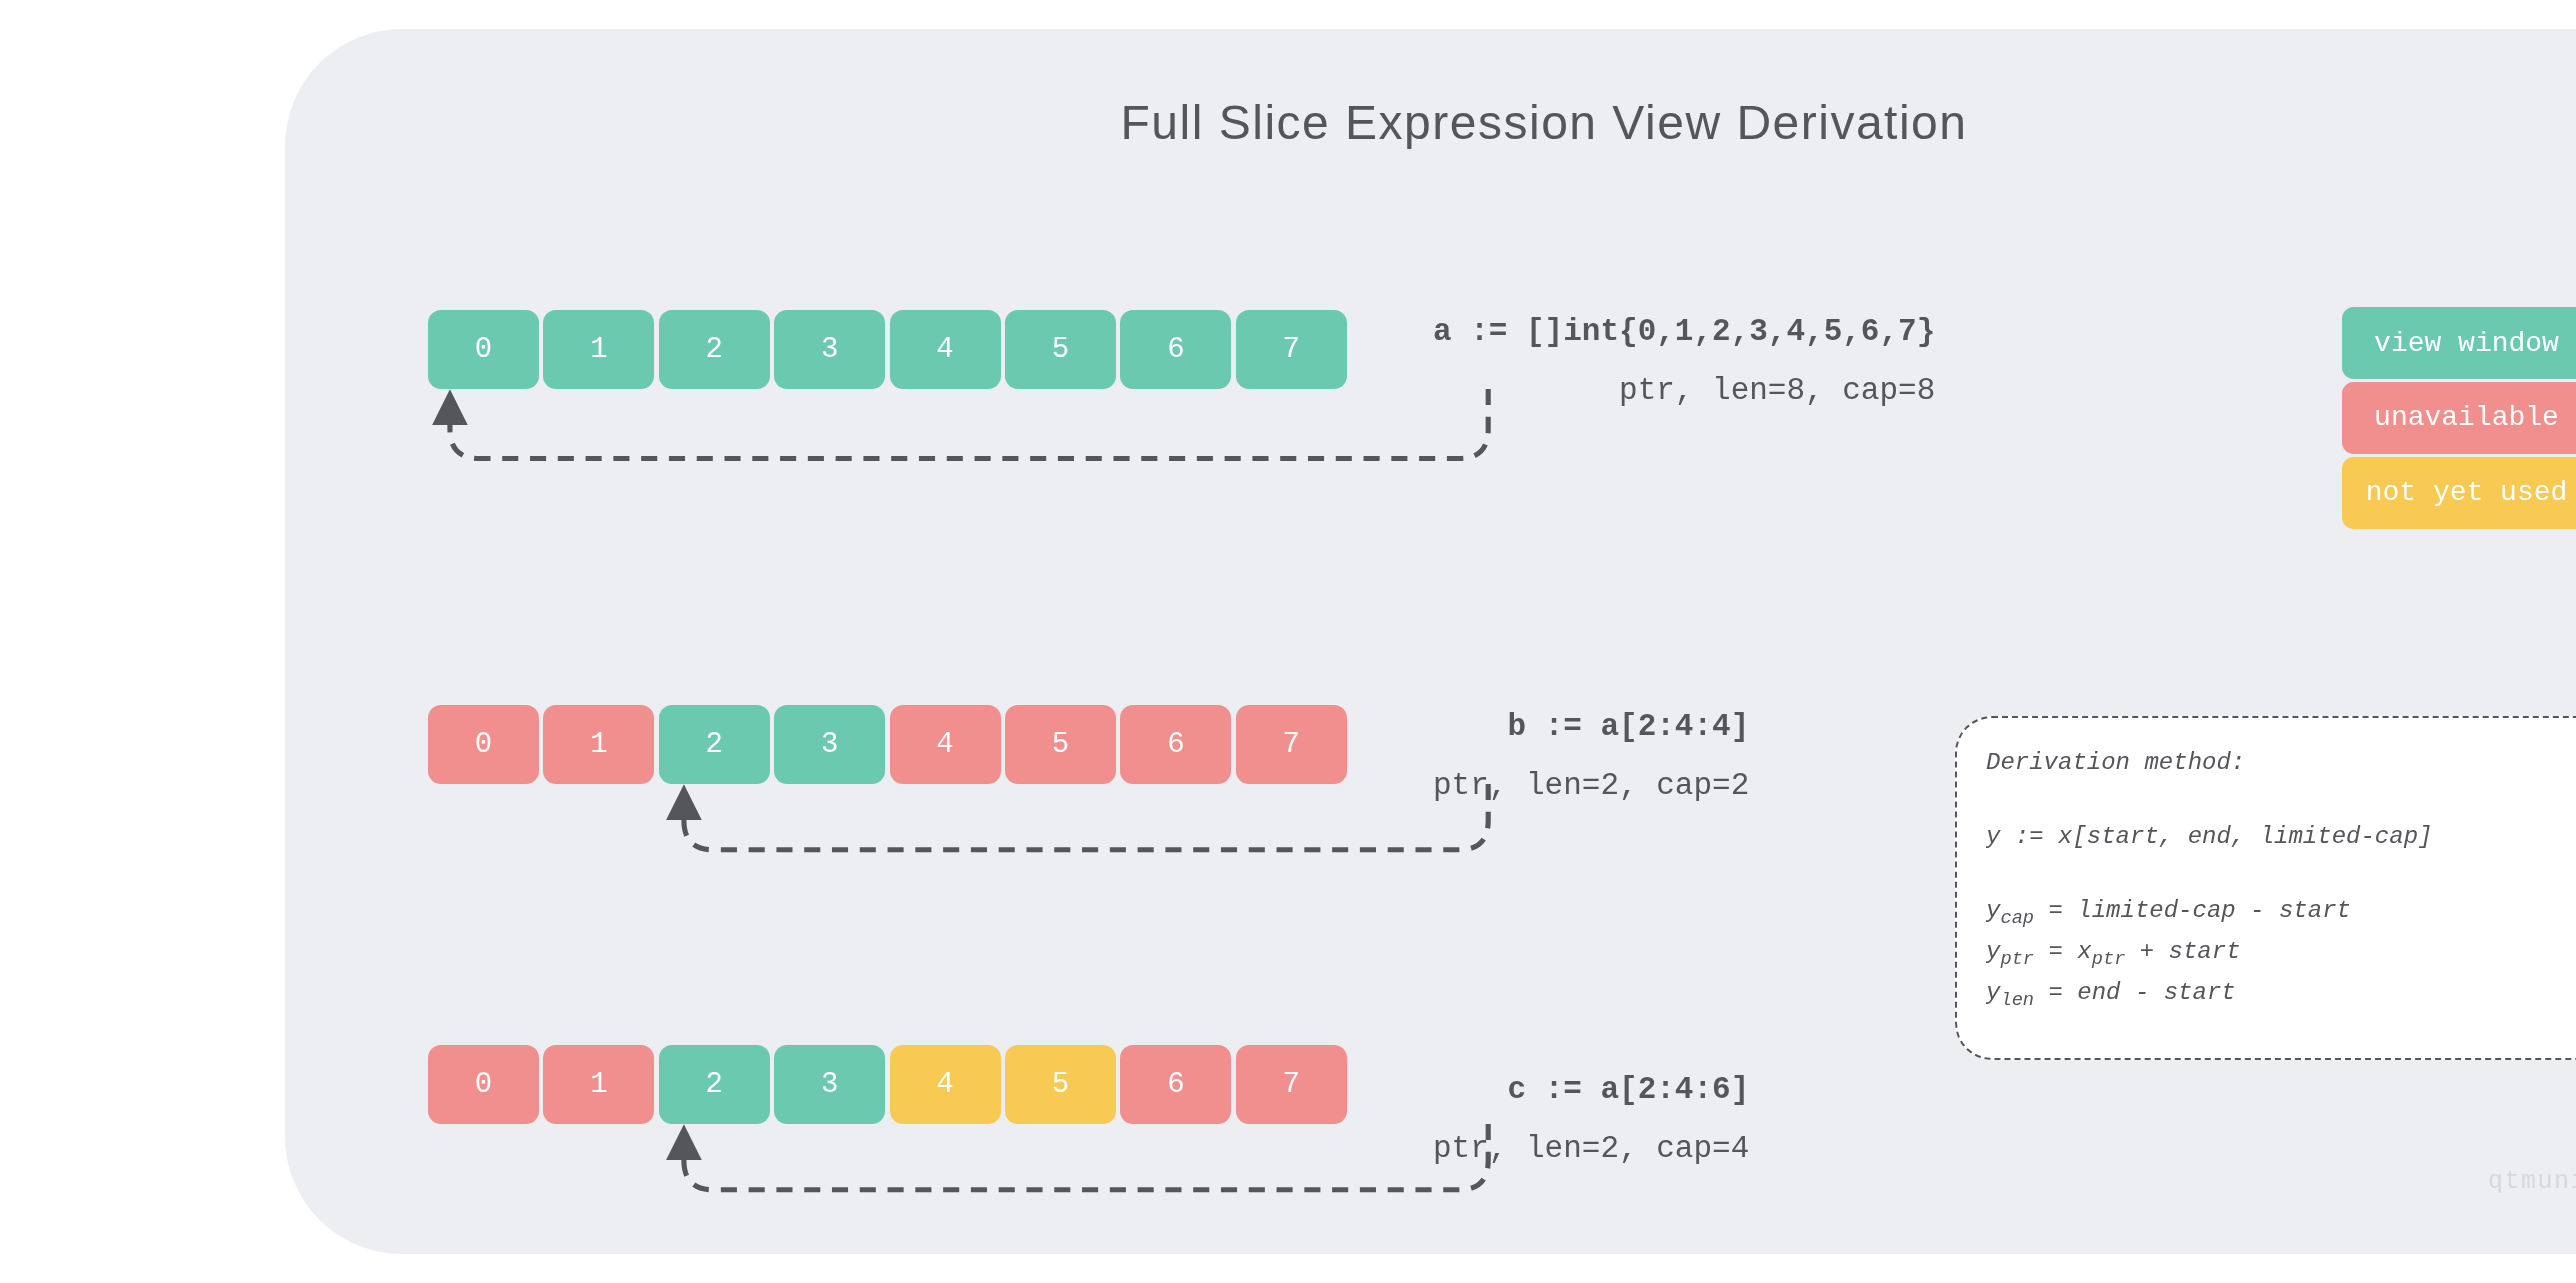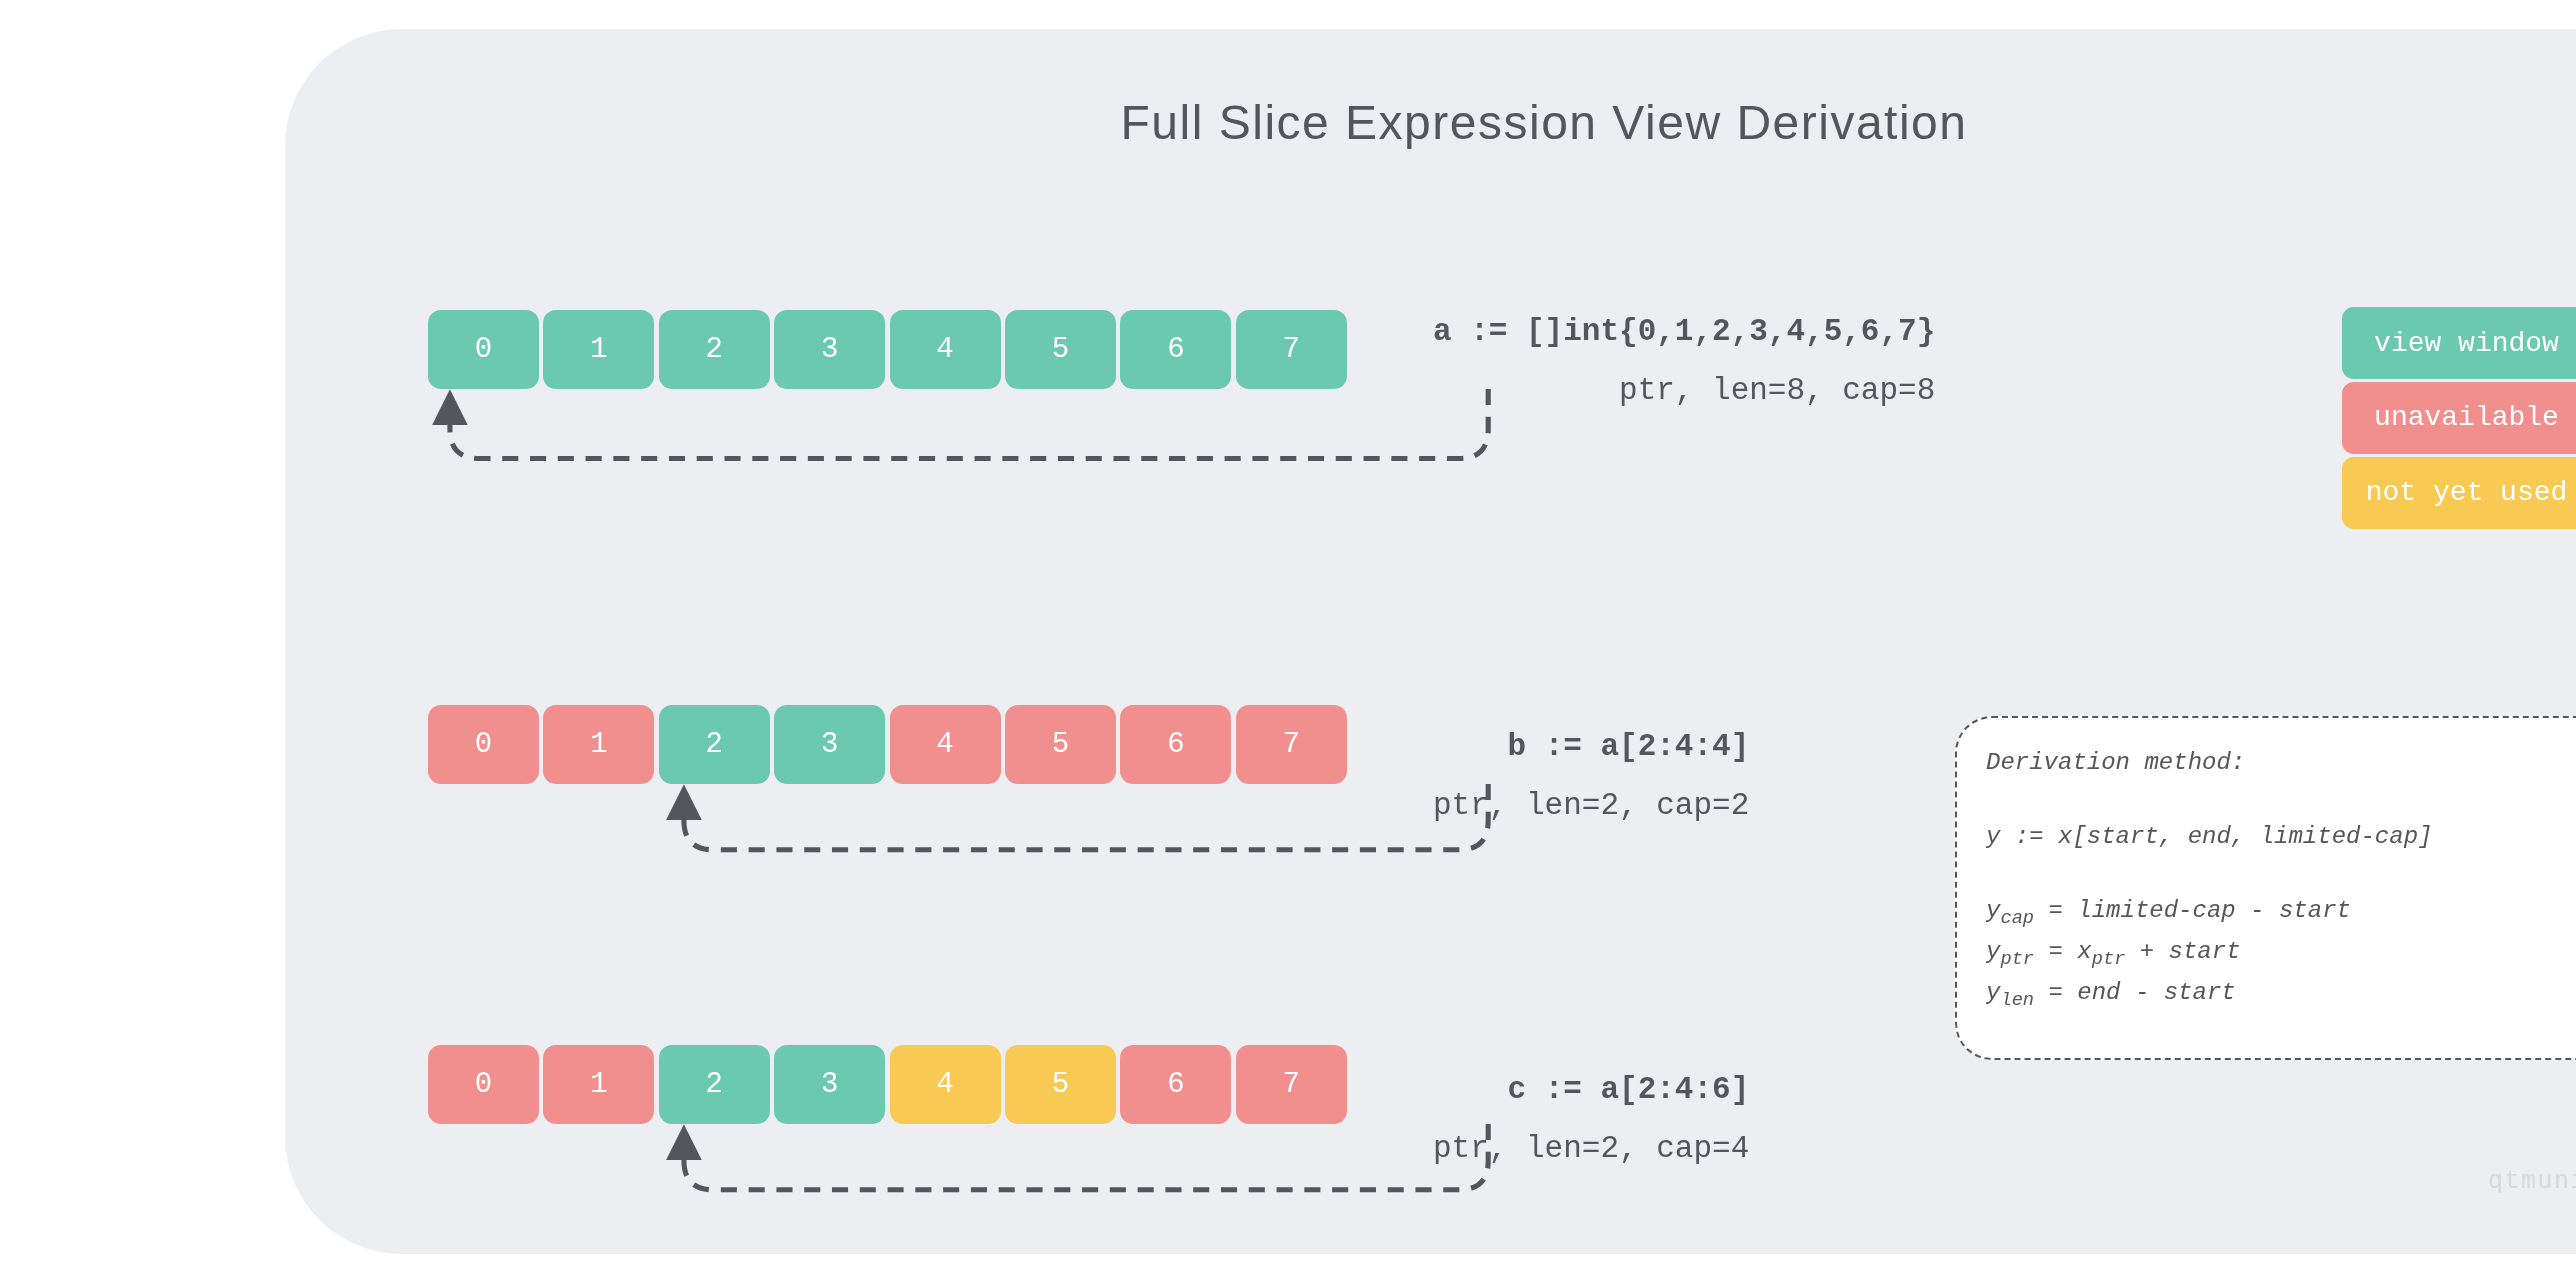--- a/index.html
+++ b/index.html
@@ -66,21 +66,21 @@
     position: absolute;
     left: 1148px;
     font-family: "Courier New", monospace;
     font-size: 31px;
     color: #55565c;
     line-height: 1.9;
     white-space: pre;
     text-align: right;
   }
   .ann-a { top: 274px; }
-  .ann-b { top: 689px; }
+  .ann-b { top: 669px; }
   .ann-c { top: 1032px; }
   .ann b { font-weight: bold; }
 
   
   .arrow-svg {
     position: absolute;
     overflow: visible;
   }
 
   

